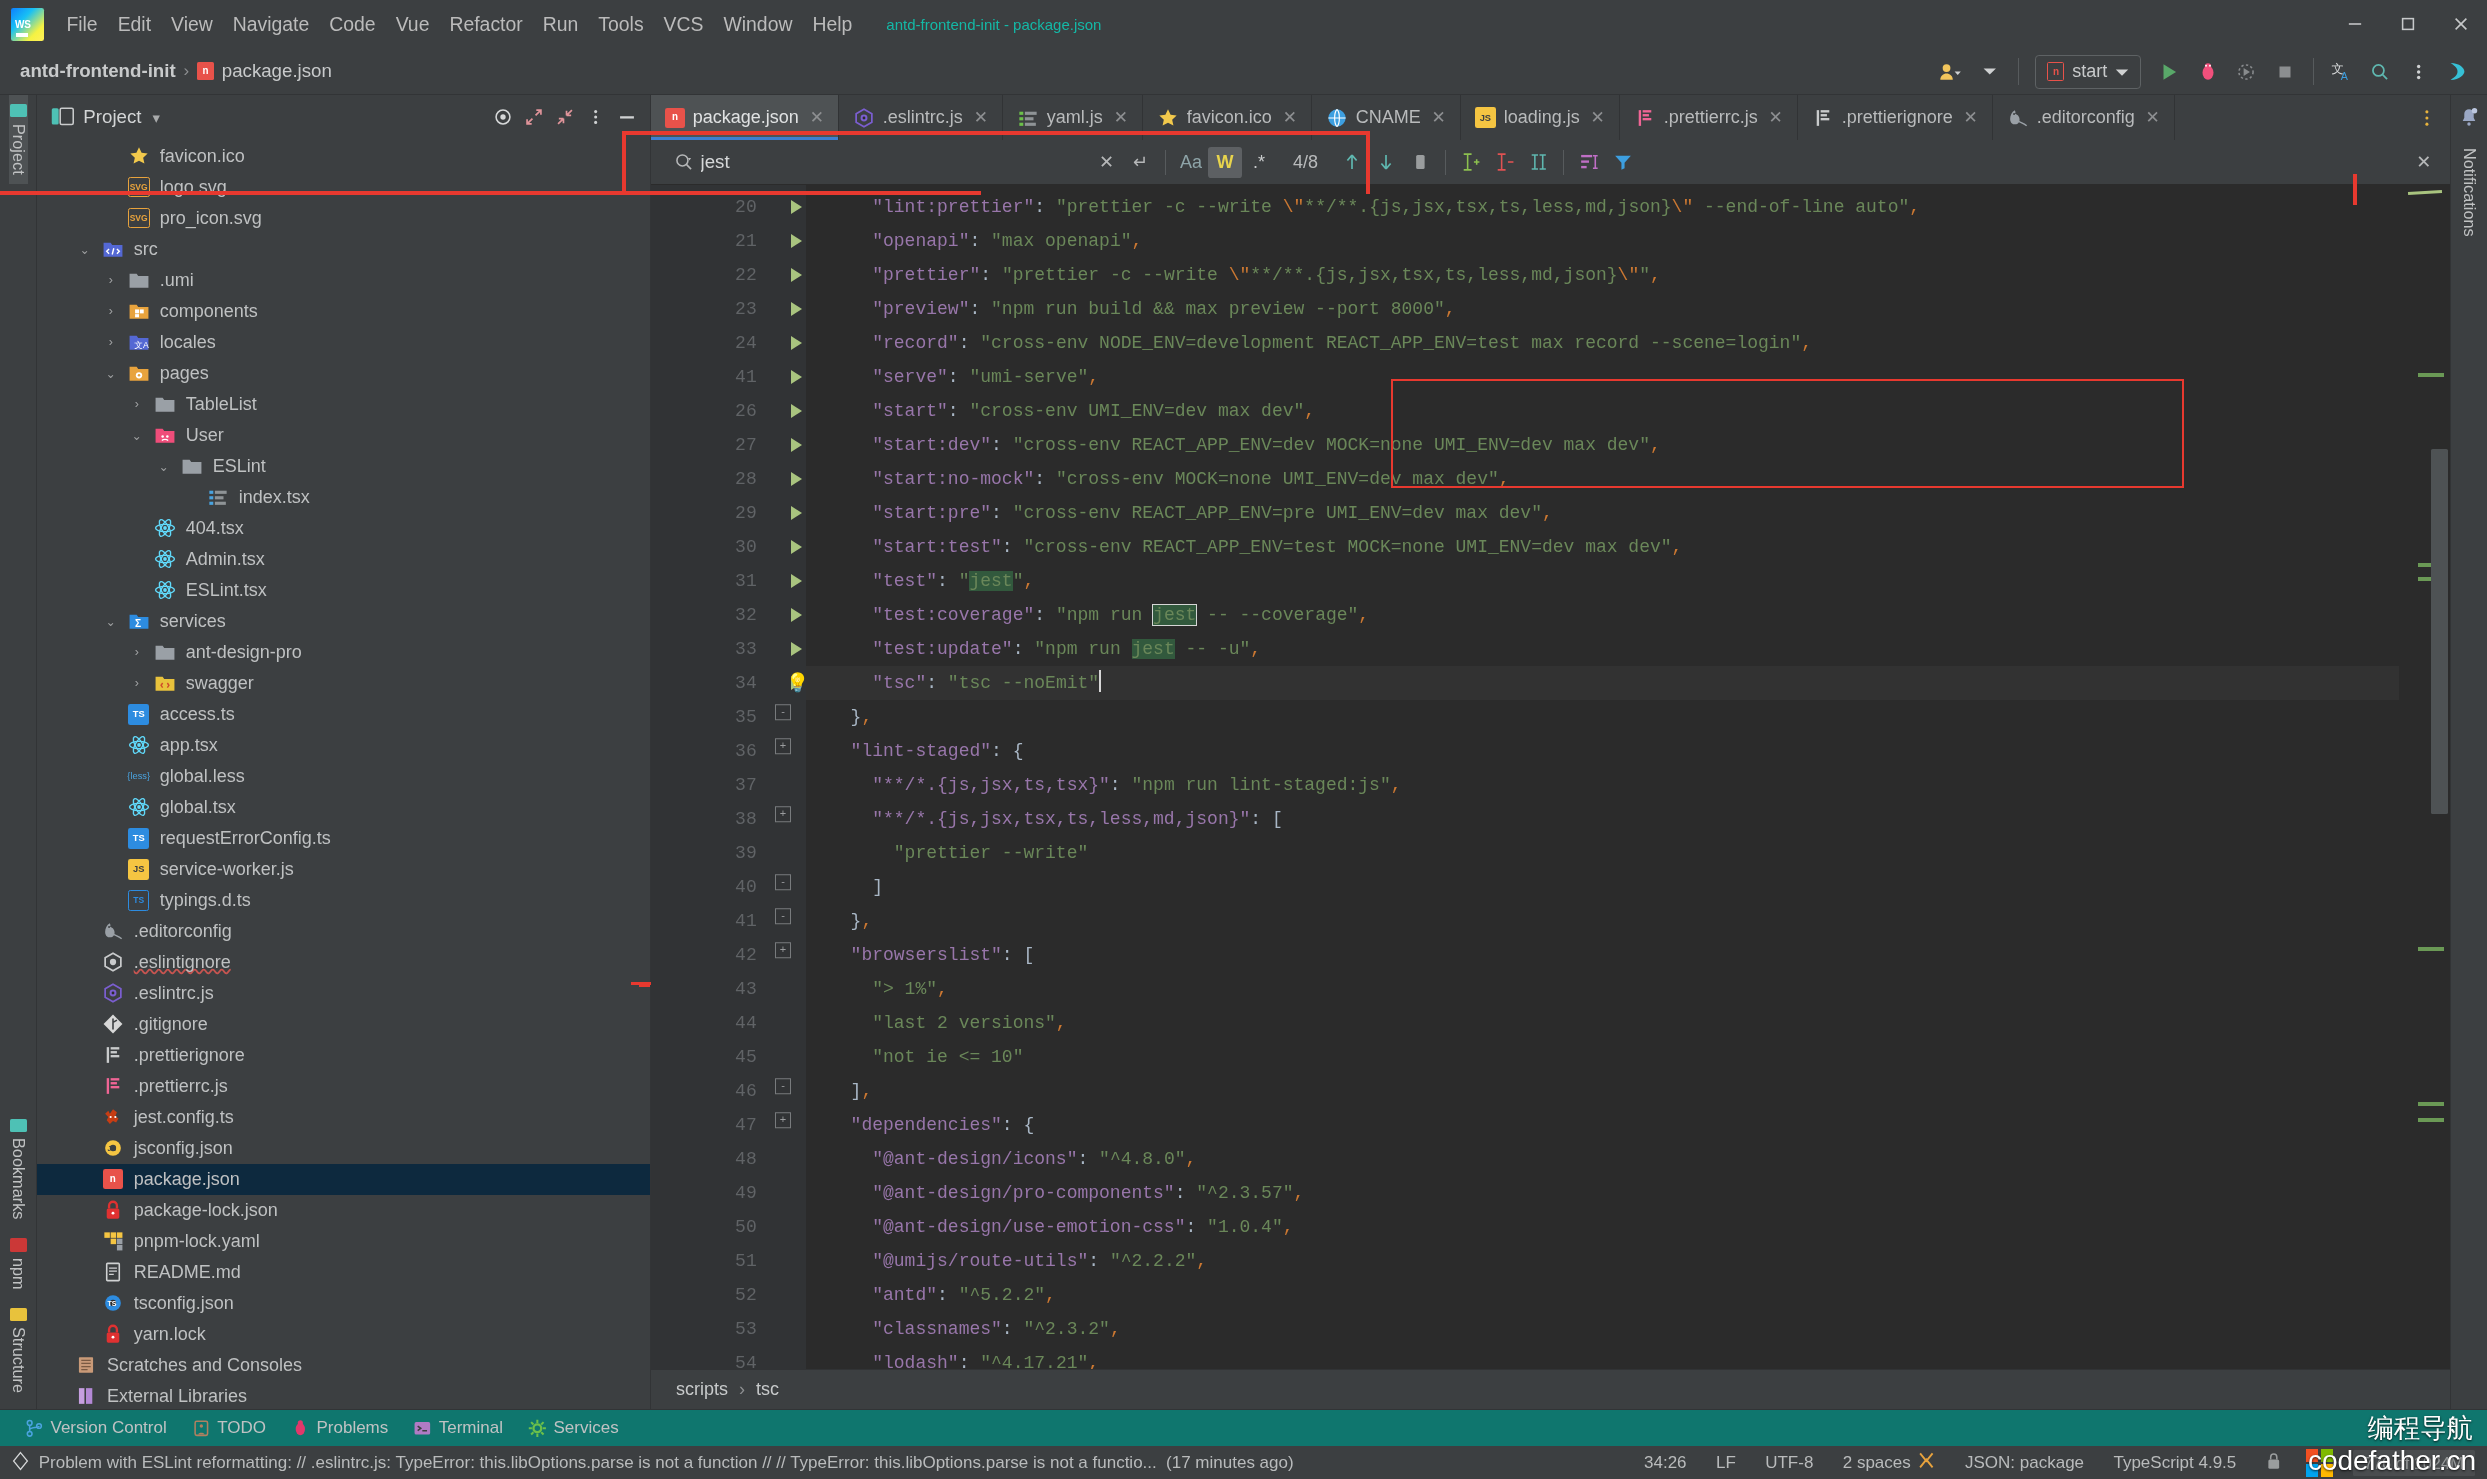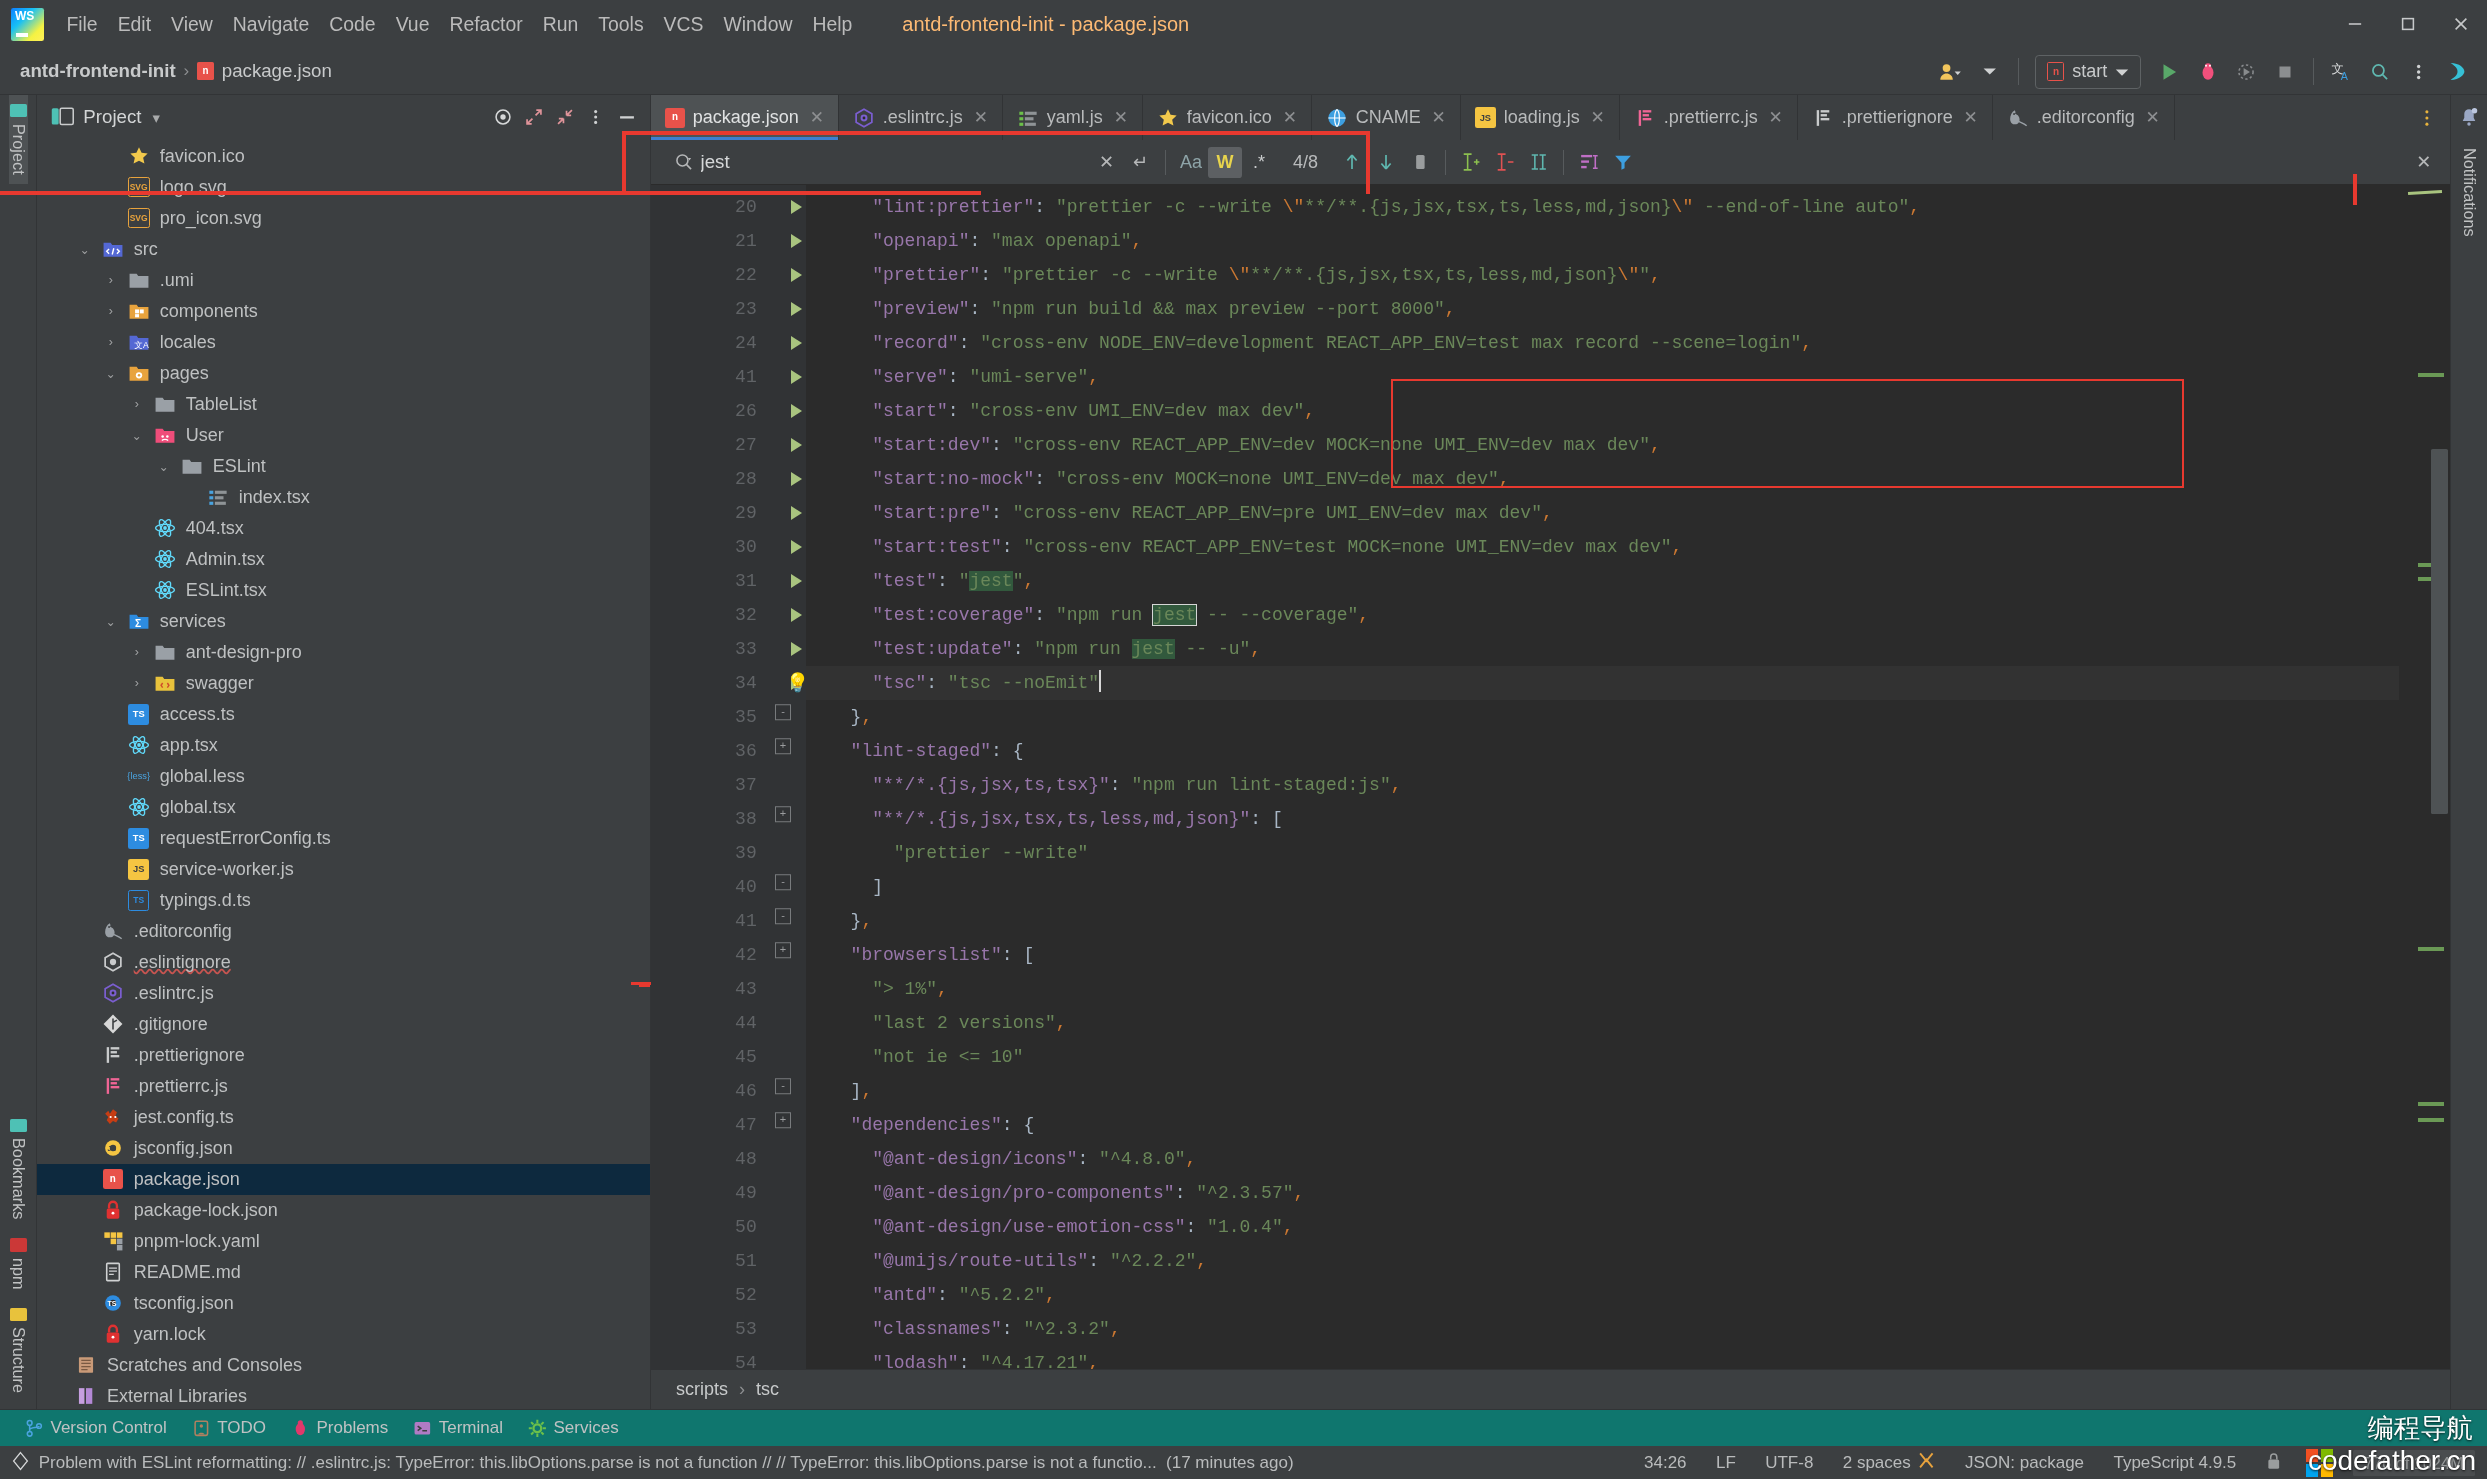--- a/index.html
+++ b/index.html
@@ -17,26 +17,26 @@
     padding-left: 11px; flex: none; position: relative;
   }
   .ij-logo {
     width: 33px; height: 33px; margin-right: 12.4px; border-radius: 2.3px;
     background: linear-gradient(135deg,#0d7fff 0%,#18c0f5 35%,#f5f242 75%,#fff05a 100%);
     position: relative; flex: none;
   }
   .ij-logo:after {
     content: ""; position: absolute; left: 4.7px; bottom: 3.9px; width: 12.4px; height: 3.9px; background: #fff;
   }
-  .ij-logo .ws { position: absolute; left: 3.9px; top: 1px; font-size: 12px; color: #fff; font-weight: bold; }
+  .ij-logo .ws { position: absolute; left: 3.9px; top: 11px; font-size: 10px; color: #fff; font-weight: bold; }
   .menu-item {
     font-size: 19.4px; color: #bbbbbb; padding: 4.7px 10px; cursor: default; white-space: nowrap;
   }
   .win-title {
-    font-size: 20px; color: #fdba74; margin-left: 40px; white-space: nowrap;
+    font-size: 15px; color: #14b8a6; margin-left: 24px; white-space: nowrap;
   }
   .win-controls { position: absolute; right: 0; top: 0; height: 48px; display: flex; align-items: center; }
   .win-btn { width: 53px; height: 48px; display: flex; align-items: center; justify-content: center;
              color: #c7c9ca; font-size: 20px; }
 
   
   .navbar {
     height: 47px; background: #3c3f41; display: flex; align-items: center;
     padding-left: 20px; flex: none; border-bottom: 0.8px solid #323436; position: relative;
   }

